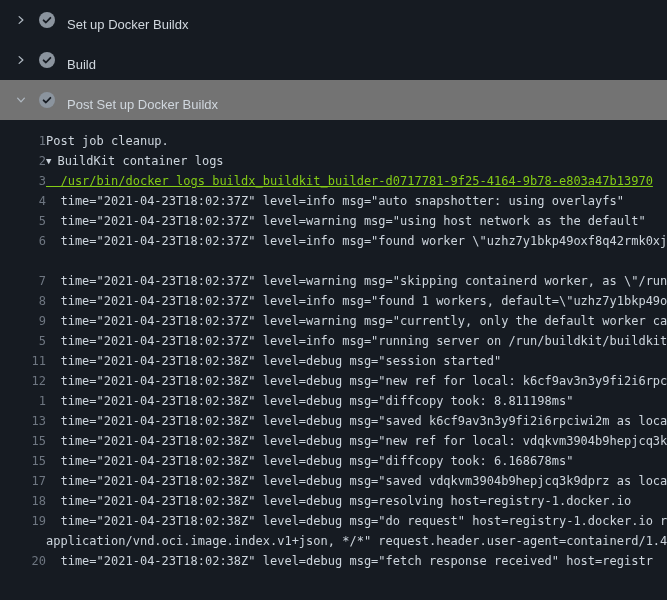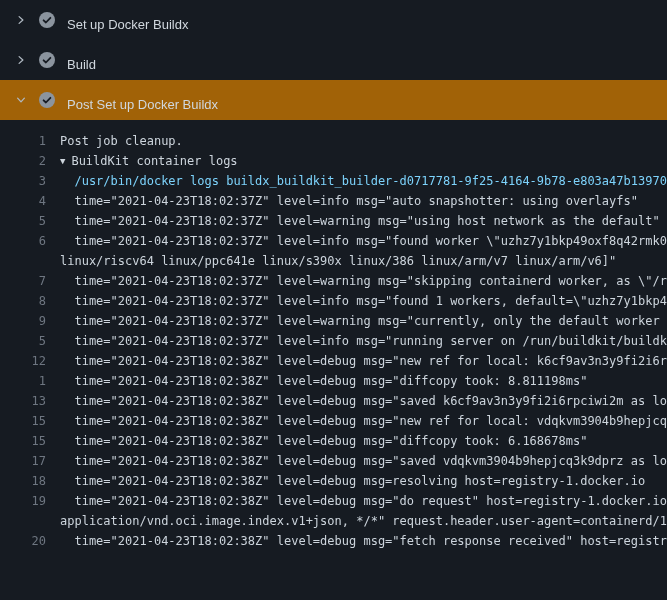--- a/index.html
+++ b/index.html
@@ -13,21 +13,21 @@
   
   .step-header {
     display: flex;
     align-items: center;
     height: 40px;
     padding: 0 14px;
     cursor: pointer;
     color: #d0d7de;
     font-size: 13px;
   }
-  .step-header.expanded { background: #a16207; }
+  .step-header.expanded { background: #737373; }
   .chevron {
     width: 14px; height: 14px;
     display: flex; align-items: center; justify-content: center;
     margin-right: 11px;
     flex: none;
   }
   .chevron svg { display: block; }
   .chevron.down svg { transform: rotate(90deg); }
   .check { width: 16px; height: 16px; margin-right: 12px; flex: none; }
   .check svg { display: block; }
@@ -42,22 +42,22 @@
     color: #cdd5dd;
   }
   .log-line { display: flex; white-space: pre; height: 20px; overflow: hidden; }
   .ln {
     flex: none;
     width: 46px;
     text-align: right;
     color: #6e7681;
     user-select: none;
   }
-  .lt { margin-left: 14px; white-space: pre; }
-  .lt.command { color: #7dd3fc; }
+  .lt { white-space: pre; }
+  .lt.command { color: #84cc16; text-decoration: underline; }
   .tri {
     display: inline-block;
     font-size: 9px;
     vertical-align: 1px;
     color: #cdd5dd;
     margin-right: 6px;
   }
 </style>
 </head>
 <body>
@@ -107,25 +107,26 @@
         <span class="step-title">Post Set up Docker Buildx</span>
       </div>
     </div>
   <div class="log-body" id="log-body">
       <div class="log-line"><span class="ln">1</span><span class="lt">Post job cleanup.</span></div>
       <div class="log-line"><span class="ln">2</span><span class="lt"><span class="tri">▼</span><span>BuildKit container logs</span></span></div>
       <div class="log-line"><span class="ln">3</span><span class="lt command">  /usr/bin/docker logs buildx_buildkit_builder-d0717781-9f25-4164-9b78-e803a47b13970</span></div>
       <div class="log-line"><span class="ln">4</span><span class="lt">  time="2021-04-23T18:02:37Z" level=info msg="auto snapshotter: using overlayfs"</span></div>
       <div class="log-line"><span class="ln">5</span><span class="lt">  time="2021-04-23T18:02:37Z" level=warning msg="using host network as the default"</span></div>
       <div class="log-line"><span class="ln">6</span><span class="lt">  time="2021-04-23T18:02:37Z" level=info msg="found worker \"uzhz7y1bkp49oxf8q42rmk0xj</span></div>
-      <div class="log-line"><span class="ln"></span><span class="lt">linux/riscv64 linux/ppc641e linux/s390x linux/386 linux/arm/v7 linux/arm/v6]"</span></div>
+      <div class="log-line"><span class="ln"></span></div>
       <div class="log-line"><span class="ln">7</span><span class="lt">  time="2021-04-23T18:02:37Z" level=warning msg="skipping containerd worker, as \"/run</span></div>
       <div class="log-line"><span class="ln">8</span><span class="lt">  time="2021-04-23T18:02:37Z" level=info msg="found 1 workers, default=\"uzhz7y1bkp49o</span></div>
       <div class="log-line"><span class="ln">9</span><span class="lt">  time="2021-04-23T18:02:37Z" level=warning msg="currently, only the default worker ca</span></div>
       <div class="log-line"><span class="ln">5</span><span class="lt">  time="2021-04-23T18:02:37Z" level=info msg="running server on /run/buildkit/buildkit</span></div>
+      <div class="log-line"><span class="ln">11</span><span class="lt">  time="2021-04-23T18:02:38Z" level=debug msg="session started"</span></div>
       <div class="log-line"><span class="ln">12</span><span class="lt">  time="2021-04-23T18:02:38Z" level=debug msg="new ref for local: k6cf9av3n3y9fi2i6rpc</span></div>
       <div class="log-line"><span class="ln">1</span><span class="lt">  time="2021-04-23T18:02:38Z" level=debug msg="diffcopy took: 8.811198ms"</span></div>
       <div class="log-line"><span class="ln">13</span><span class="lt">  time="2021-04-23T18:02:38Z" level=debug msg="saved k6cf9av3n3y9fi2i6rpciwi2m as loca</span></div>
       <div class="log-line"><span class="ln">15</span><span class="lt">  time="2021-04-23T18:02:38Z" level=debug msg="new ref for local: vdqkvm3904b9hepjcq3k</span></div>
       <div class="log-line"><span class="ln">15</span><span class="lt">  time="2021-04-23T18:02:38Z" level=debug msg="diffcopy took: 6.168678ms"</span></div>
       <div class="log-line"><span class="ln">17</span><span class="lt">  time="2021-04-23T18:02:38Z" level=debug msg="saved vdqkvm3904b9hepjcq3k9dprz as loca</span></div>
       <div class="log-line"><span class="ln">18</span><span class="lt">  time="2021-04-23T18:02:38Z" level=debug msg=resolving host=registry-1.docker.io</span></div>
       <div class="log-line"><span class="ln">19</span><span class="lt">  time="2021-04-23T18:02:38Z" level=debug msg="do request" host=registry-1.docker.io r</span></div>
       <div class="log-line"><span class="ln"></span><span class="lt">application/vnd.oci.image.index.v1+json, */*" request.header.user-agent=containerd/1.4</span></div>
       <div class="log-line"><span class="ln">20</span><span class="lt">  time="2021-04-23T18:02:38Z" level=debug msg="fetch response received" host=registr</span></div>

